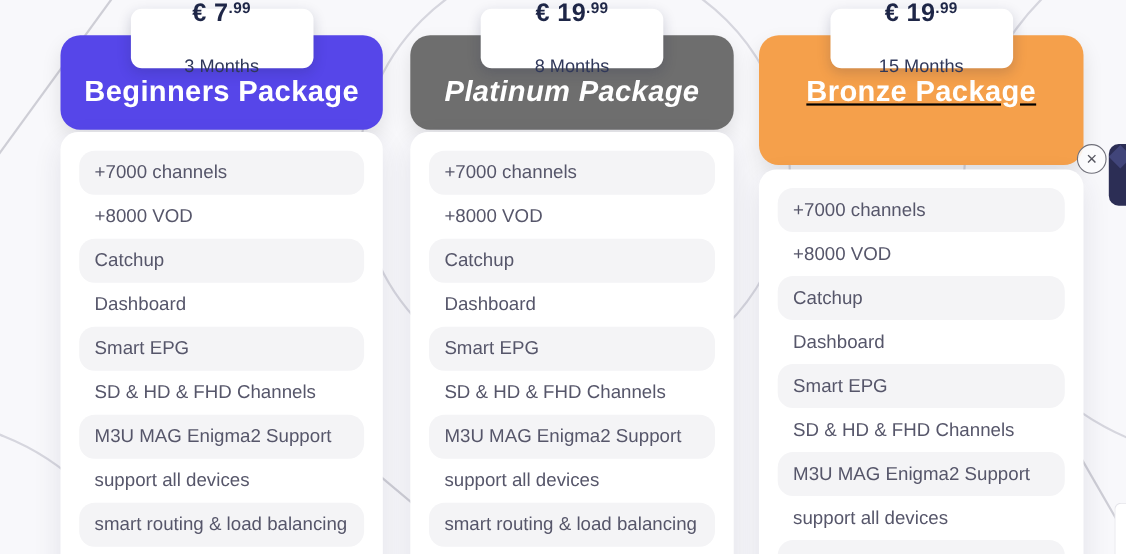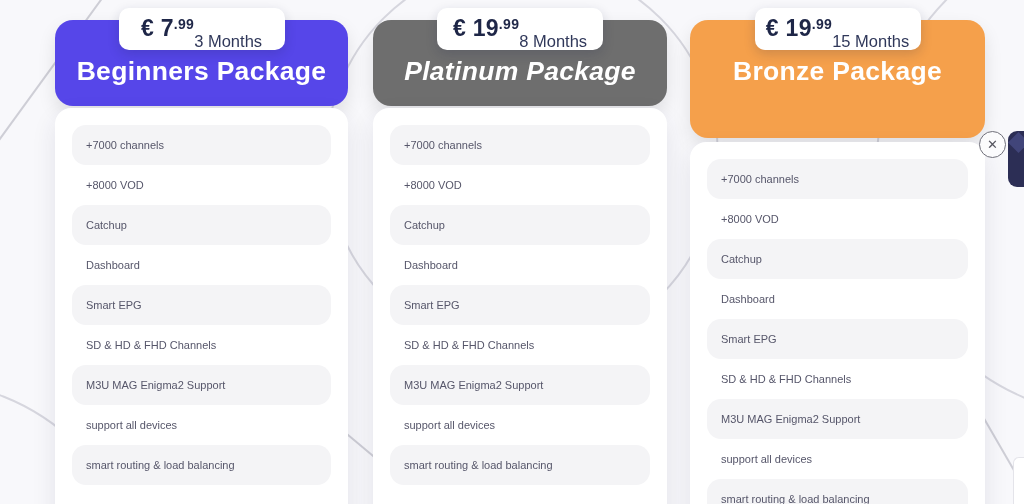--- a/index.html
+++ b/index.html
@@ -19,53 +19,53 @@
   .line-mid { width:160px; left:280px; top:444px; transform:rotate(40deg); }
   .line-br  { width:110px; left:942px; top:440px; transform:rotate(60deg); }
 
   
   .card { position:absolute; top:8px; z-index:1; }
   .card-0 { left:55px;  width:293px; }
   .card-1 { left:373px; width:294px; }
   .card-2 { left:690px; width:295px; }
 
   .badge {
-    position:relative; z-index:3; margin:0 auto; width:166px; height:42px;
+    position:relative; z-index:3; margin:0 auto; width:166px; height:54px;
     background:#ffffff; border-radius:10px;
     box-shadow:0 4px 12px rgba(30,35,70,.18);
-    display:flex; flex-direction:row; align-items:center; justify-content:center;
+    display:flex; flex-direction:column; align-items:center; justify-content:center;
   }
   .price { font-size:23px; font-weight:bold; color:#1e2647; line-height:24px; letter-spacing:.3px; }
   .price-sup { font-size:14px; font-weight:bold; position:relative; top:-7px; }
   .duration { font-size:16.5px; color:#30385a; line-height:21px;margin-top:24px; }
 
   .head {
     position:relative; z-index:1; margin-top:-30px; border-radius:18px;
     height:86px; box-sizing:border-box; padding:34px 8px 0;
     display:flex; flex-direction:column; align-items:center; justify-content:flex-start;
     box-shadow:0 8px 18px rgba(0,0,0,.10);
   }
-  .card--tall .head { height:118px; }
+  .card--tall .head { height:118px;text-decoration:underline; }
   .title {
     margin:0; text-align:center; color:#ffffff; font-weight:bold;
     font-size:26.5px; line-height:35px; letter-spacing:.3px;
   }
   .title .sub { display:block; }
   .title sup { font-size:15px; }
 
   .body {
     position:relative; z-index:2; margin-top:2px; background:#ffffff;
     border-radius:16px; padding:17px 17px 0; box-sizing:border-box; height:420px;
     box-shadow:0 10px 25px rgba(40,40,80,.10);
   }
   .card--tall .body { margin-top:4px; height:386px; }
   .body ul { list-style:none; margin:0; padding:0; }
   .feat {
     height:40px; display:flex; align-items:center; padding:0 14px;
-    font-size:11px; color:#56566a; border-radius:14px;
+    font-size:17px; color:#56566a; border-radius:14px;
   }
   .feat:nth-child(odd) { background:#f4f4f6; }
 
   
   .close-btn {
     position:absolute; left:979px; top:131px; width:27px; height:27px; z-index:6;
     border-radius:50%; border:1.5px solid #70707a; background:rgba(252,252,253,.88);
     color:#55555f; font-size:13px; line-height:1; display:flex; align-items:center;
     justify-content:center; cursor:pointer; padding:0; box-sizing:border-box;
     font-family:"Liberation Sans", sans-serif;

